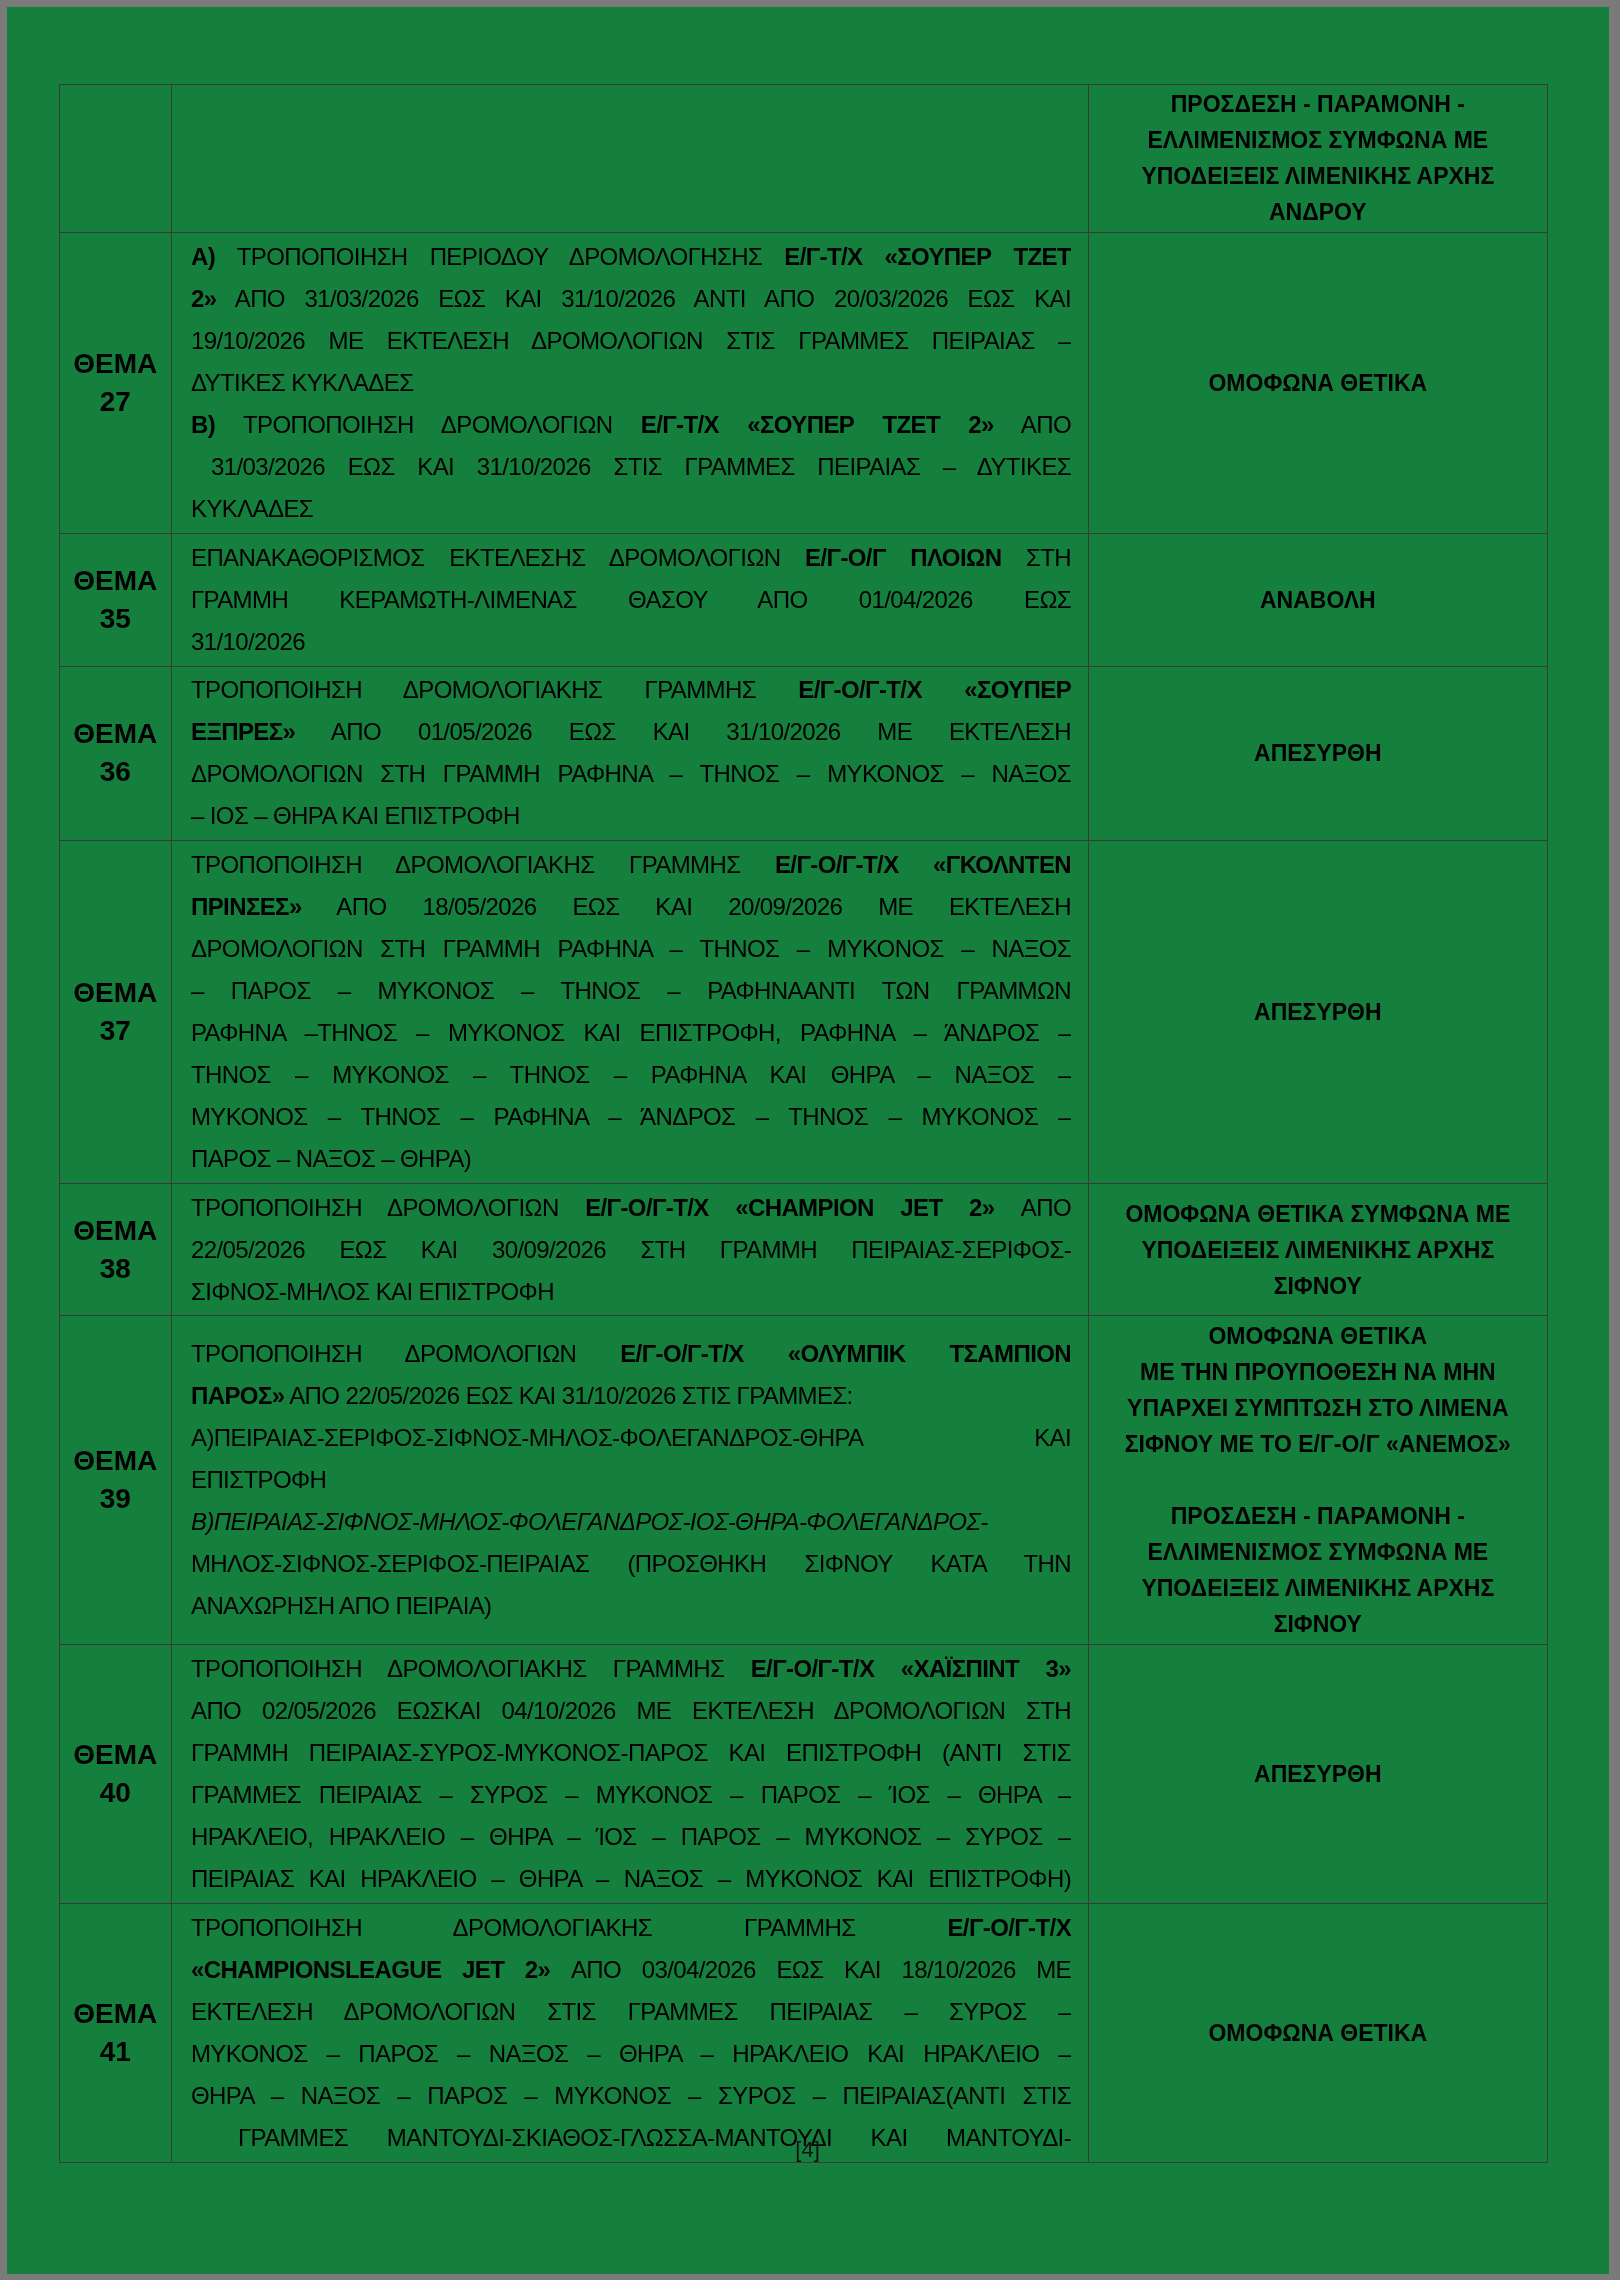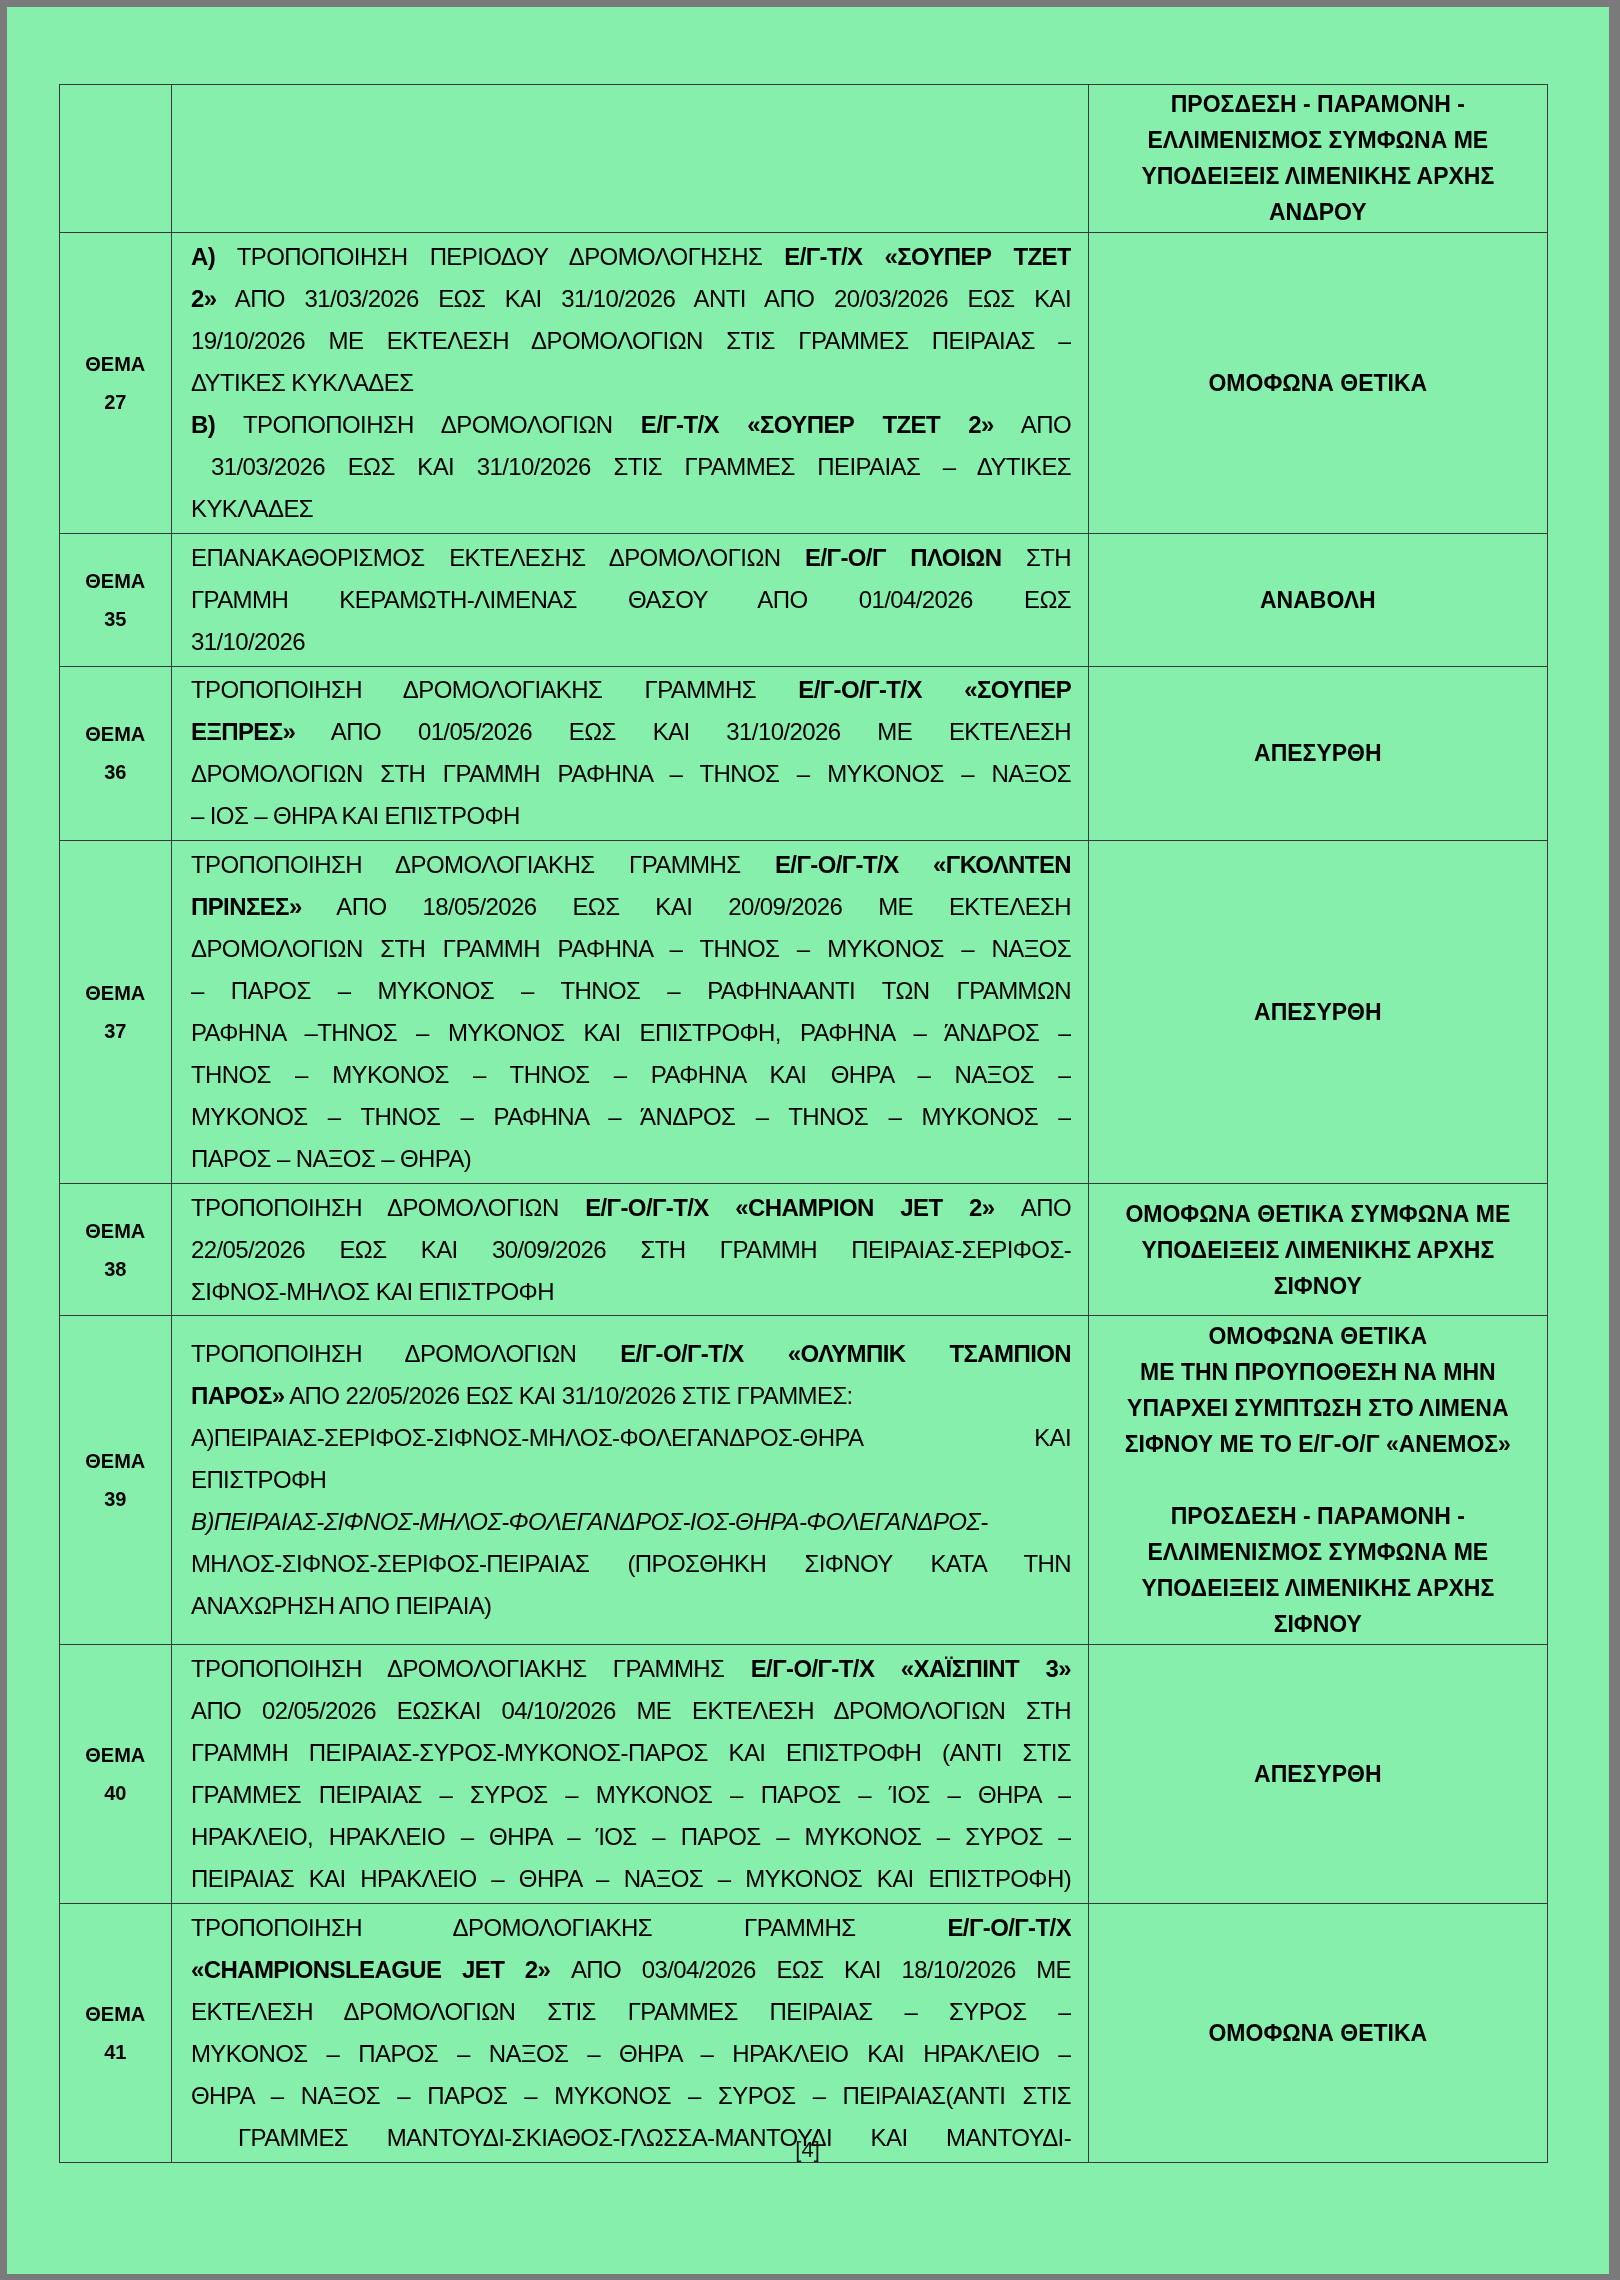--- a/index.html
+++ b/index.html
@@ -3,35 +3,35 @@
 <meta charset="utf-8">
 <style>
   html, body { margin:0; padding:0; }
   body {
     width:1620px; height:2281px; overflow:hidden;
     background:#7a7a7a; position:relative;
     font-family:"Liberation Sans", "DejaVu Sans", sans-serif;
   }
   .page {
     position:absolute; left:6.6px; top:6.6px; width:1602px; height:2267px;
-    background:#86efac;
+    background:#15803d;
   }
   .doc-table {
     position:absolute; left:52px; top:77px; width:1489px;
     border-collapse:collapse; table-layout:fixed;
   }
   .doc-table td {
     border:1.9px solid #3a3a3a; padding:0; vertical-align:middle;
     color:#000;
   }
   .col-num { width:112px; }
   .col-desc { width:914px; }
   .col-dec { width:457px; }
   .num-cell {
-    text-align:center; font-weight:bold; font-size:20px; line-height:38px;
+    text-align:center; font-weight:bold; font-size:28px; line-height:38px;
   }
   .desc-cell { padding:2.8px 17px 2.8px 19px !important; }
   .desc-line {
     font-size:24px; line-height:42px; height:42px; white-space:nowrap;
     text-align:justify; text-align-last:justify; transform-origin:left center;
     letter-spacing:-0.6px;
   }
   .desc-line.last { text-align-last:left; }
   .desc-line b { font-weight:bold; }
   .dec-cell {

